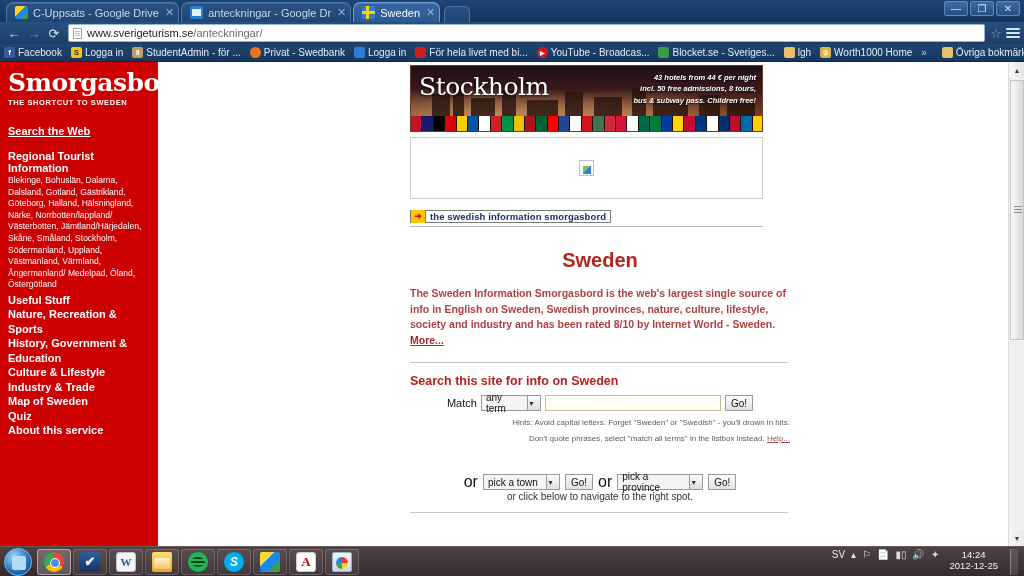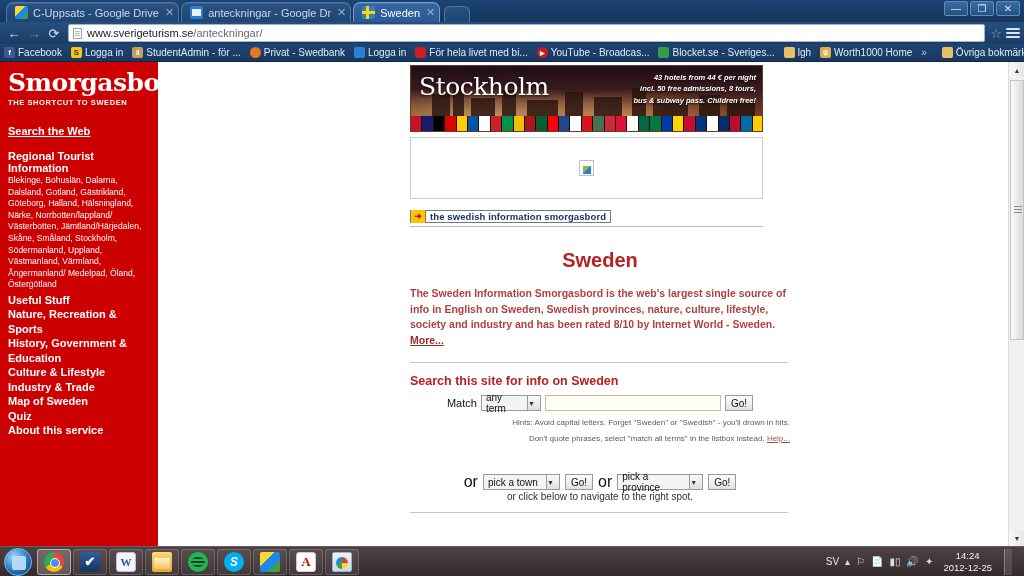--- a/index.html
+++ b/index.html
@@ -293,21 +293,21 @@
     background: repeating-linear-gradient(to bottom, #0b3d20 0 2px, transparent 2px 4px);
     border-radius: 50%;
   }
   .ic-skype { border-radius:50%; background:#00aff0; display:flex; align-items:center; justify-content:center; color:#fff; font-size:12px; font-style:italic; font-weight:bold; }
   .ic-gdrive { background: linear-gradient(135deg,#fdd835 0 36%, #1e88e5 36% 68%, #43a047 68% 100%); border-radius: 2px; }
   .ic-pdf { background:#fff; border:1px solid #ccc; display:flex; align-items:center; justify-content:center; color:#cc0000; font-size:13px; font-weight:bold; font-family:"Liberation Serif",serif; }
   .ic-paint { background: linear-gradient(to bottom,#eef4fa,#c9d9ea); border:1px solid #9fb4c9; border-radius:2px; }
   .ic-paint:after { content:""; position:absolute; left:3px; top:4px; width:12px; height:12px; border-radius:50%;
     background: conic-gradient(#e53935 0 25%, #fdd835 25% 50%, #43a047 50% 75%, #1e88e5 75% 100%); }
 
-  .tray { margin-left: auto; display: flex; align-items: center; padding-right: 12px; gap: 6px; }
+  .tray { margin-left: auto; display: flex; padding-right: 6px; gap: 6px; }
   .tray-lang { font-size: 10px; color: #e8e8e8; }
   .tray-ic { color: #dcdcdc; font-size: 10px; }
   .clock { text-align: center; font-size: 9.5px; color: #f2f2f2; line-height: 1.25; margin-left: 4px; }
   .showdesk { width: 8px; height: 26px; background: rgba(255,255,255,.12); border-left: 1px solid rgba(255,255,255,.3); margin-left: 6px; }
 </style>
 </head>
 <body>
 
 <div class="browser">
 

